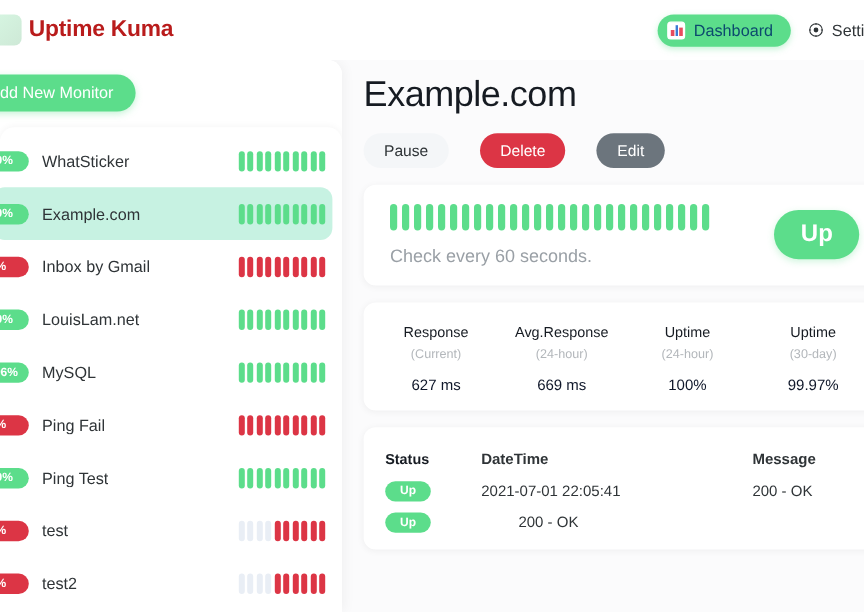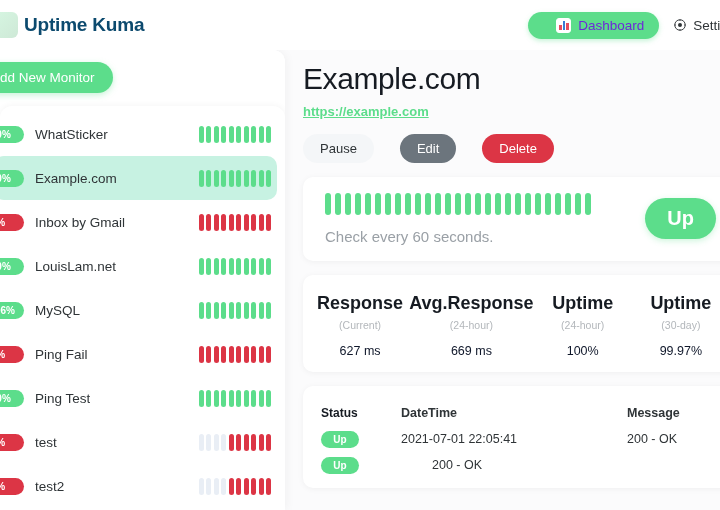--- a/index.html
+++ b/index.html
@@ -21,31 +21,31 @@
   }
   .brand { display: flex; align-items: center; margin-left: -8px; }
   .brand-logo {
     width: 26px; height: 26px; border-radius: 6px;
     background: linear-gradient(135deg,#5cdd8b,#3ba55d);
     opacity: .25;
     margin-right: 6px;
   }
   .brand-title {
     font-size: 19px; font-weight: bold; letter-spacing: -0.2px;
-    color: #0c4a6e;
+    color: #b91c1c;
   }
   .header-nav {
     position: absolute; right: 0; top: 0; height: 50px;
     display: flex; align-items: center; gap: 14px;
     padding-right: 0;
   }
   .nav-pill {
     display: flex; align-items: center; gap: 7px;
-    background: #5cdd8b; color: #6d28d9;
-    border-radius: 16px; padding: 6px 15px 6px 28px;
+    background: #5cdd8b; color: #0c4a6e;
+    border-radius: 16px; padding: 6px 15px 6px 8px;
     font-size: 13.5px; white-space: nowrap;
     box-shadow: 0 2px 5px rgba(92,221,139,.35);
   }
   .nav-plain {
     display: flex; align-items: center; gap: 6px;
     font-size: 13.5px; color: #2f3437; white-space: nowrap;
     margin-right: -22px;
   }
   .icon-chart {
     width: 15px; height: 15px; border-radius: 3px;
@@ -155,21 +155,21 @@
   .status-pill {
     flex: none; margin-left: 16px;
     background: #5cdd8b; color: #ffffff;
     border-radius: 22px; padding: 9px 22px;
     font-size: 20px; font-weight: bold;
     box-shadow: 0 2px 6px rgba(92,221,139,.3);
   }
 
   .stats { display: flex; text-align: center; padding: 18px 8px 14px 8px; }
   .stat { flex: 1 1 0; }
-  .stat-label { font-size: 18px; font-weight: bold; color: #161b22; white-space: nowrap; }
+  .stat-label { font-size: 12px; font-weight: normal; color: #161b22; white-space: nowrap; }
   .stat-sub   { font-size: 10.5px; color: #b3b7bb; margin-top: 5px; }
   .stat-value { font-size: 12.5px; color: #0f172a; margin-top: 13px; }
 
   .events { padding: 14px 18px 10px 18px; }
   .ev-row { display: flex; align-items: center; height: 26px; }
   .ev-head { font-size: 12px; font-weight: bold; color: #161b22; }
   .ev-status { width: 80px; flex: none; }
   .ev-time   { width: 195px; flex: none; font-size: 12.5px; color: #2f3437; }
   .ev-msg    { flex: 1 1 auto; font-size: 12.5px; color: #2f3437; padding-left: 31px; }
   .ev-badge {
@@ -362,26 +362,25 @@
             <span class="beat down"></span>
             <span class="beat down"></span>
             <span class="beat down"></span>
           </div>
         </div>
       </div>
   </div>
 
   <div class="main">
     <div class="page-title">Example.com</div>
-    <a class="page-url" href="#">https://example.com</a>
 
     <div class="btn-row">
       <button class="btn btn-pause">Pause</button>
+      <button class="btn btn-delete">Delete</button>
       <button class="btn btn-edit">Edit</button>
-      <button class="btn btn-delete">Delete</button>
     </div>
 
     <div class="card card-hb">
       <div class="hb-left">
         <div class="hb-beats" id="hb-beats">
             <span class="beat up"></span>
             <span class="beat up"></span>
             <span class="beat up"></span>
             <span class="beat up"></span>
             <span class="beat up"></span>

